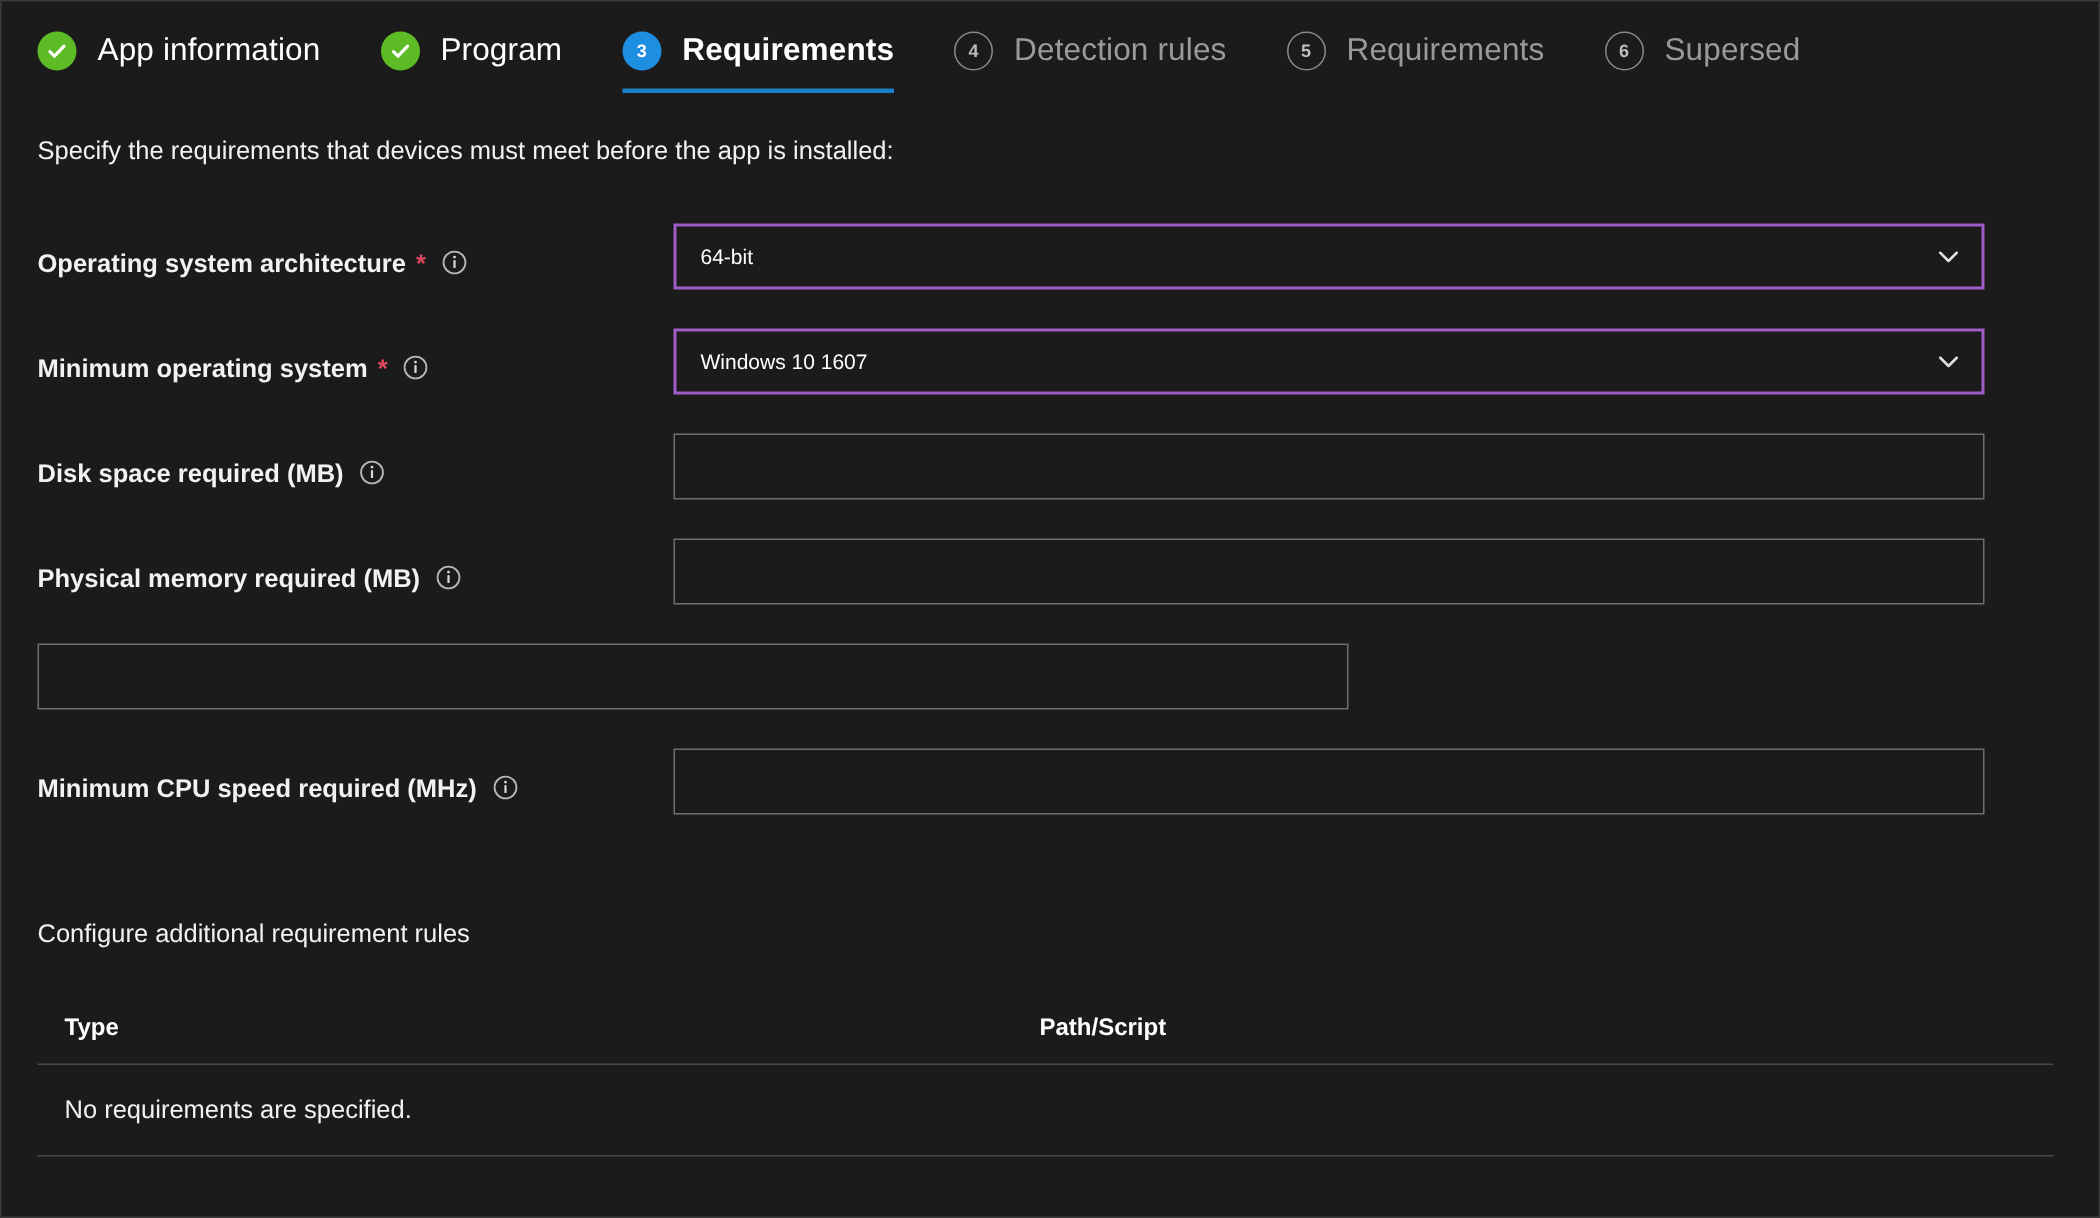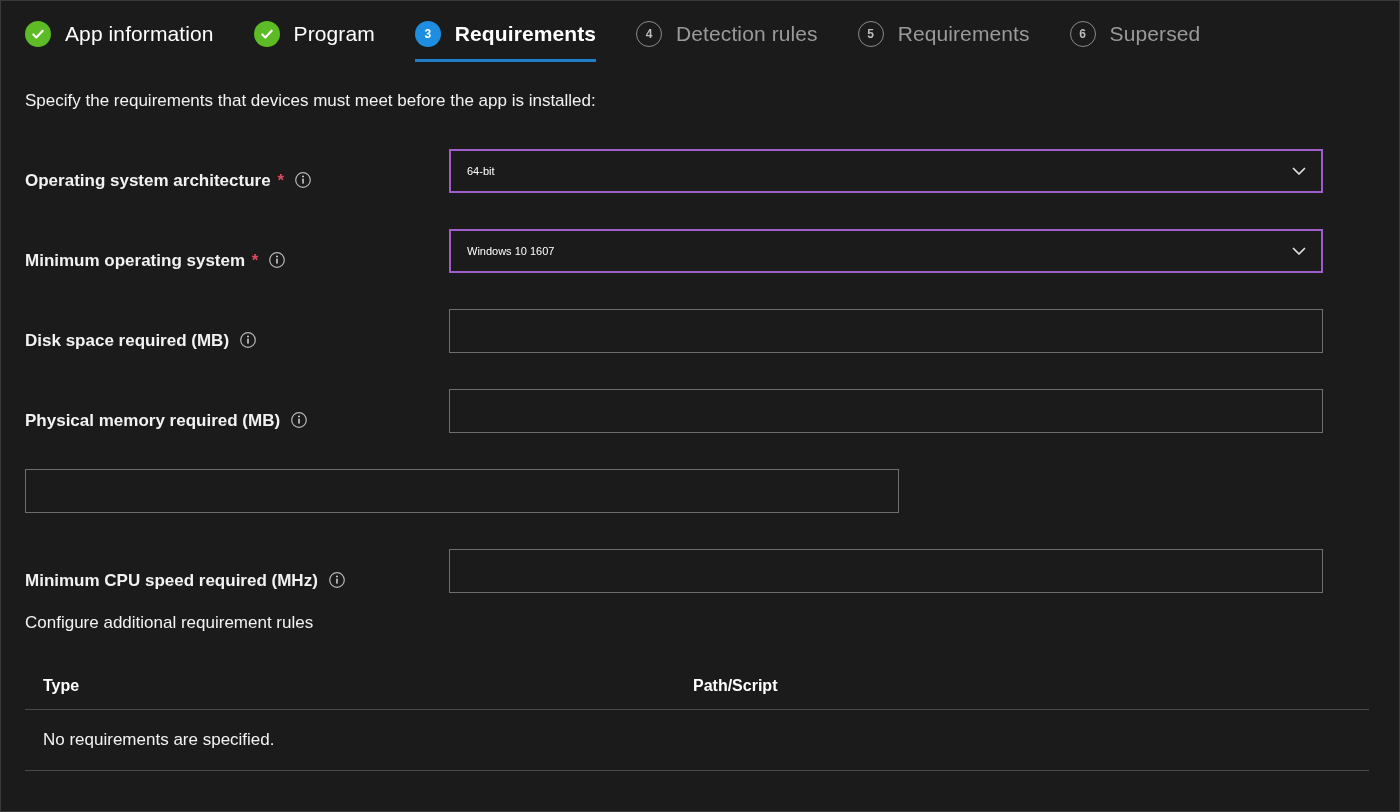--- a/index.html
+++ b/index.html
@@ -99,22 +99,22 @@
   }
 
   .form {
     position: absolute;
     left: 24px;
     top: 148px;
     right: 0;
   }
   .row {
     display: flex;
-    align-items: flex-end;
-    margin-bottom: 36px;
+    align-items: center;
+    margin-bottom: 26px;
     position: relative;
   }
   .row .lbl {
     width: 424px;
     flex: 0 0 424px;
     font-size: 17px;
     color: #f2f2f2;
     line-height: 24px;
     padding-top: 10px;
     font-weight: bold;
@@ -132,21 +132,21 @@
   .ctl {
     flex: 0 0 auto;
     width: 874px;
     height: 44px;
     background: #1b1b1b;
     box-sizing: border-box;
     border: 1px solid #6e6e6e;
     display: flex;
     align-items: center;
     padding: 0 12px 0 16px;
-    font-size: 11px;
+    font-size: 14px;
     color: #ffffff;
   }
   .ctl.select {
     border: 2px solid #a05cc8;
     justify-content: space-between;
     cursor: pointer;
   }
   .ctl.text {
     cursor: text;
   }

